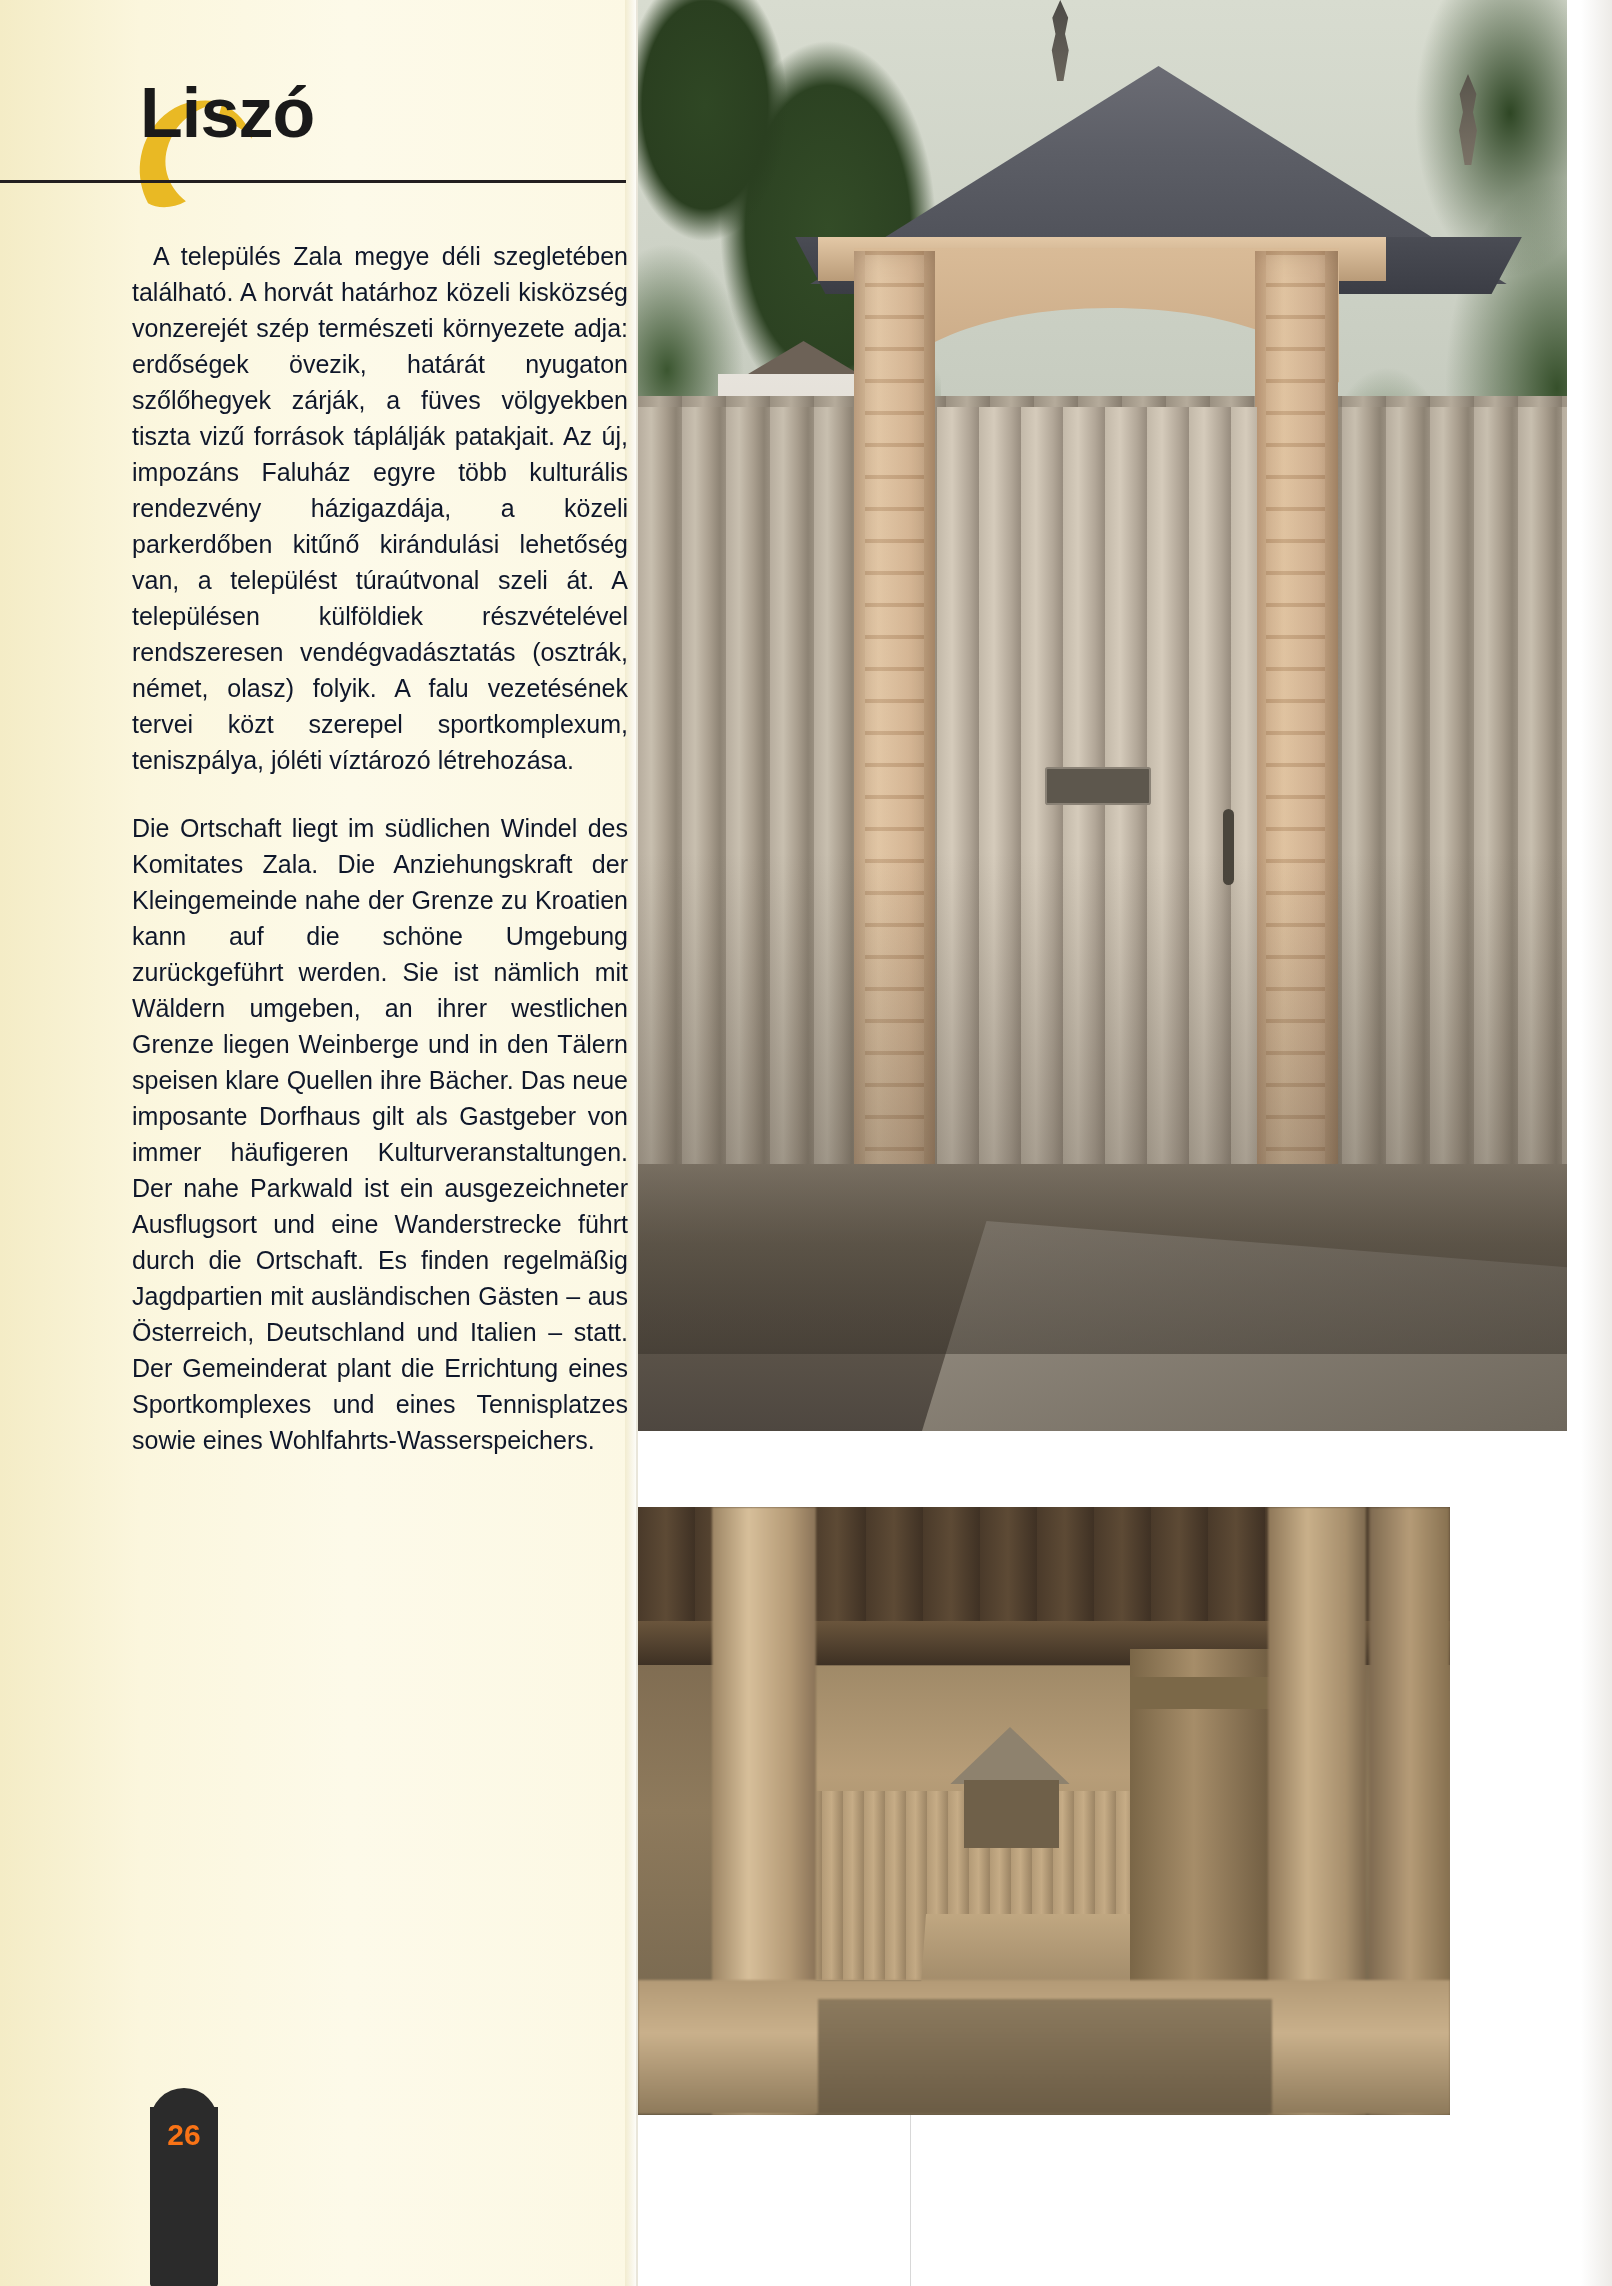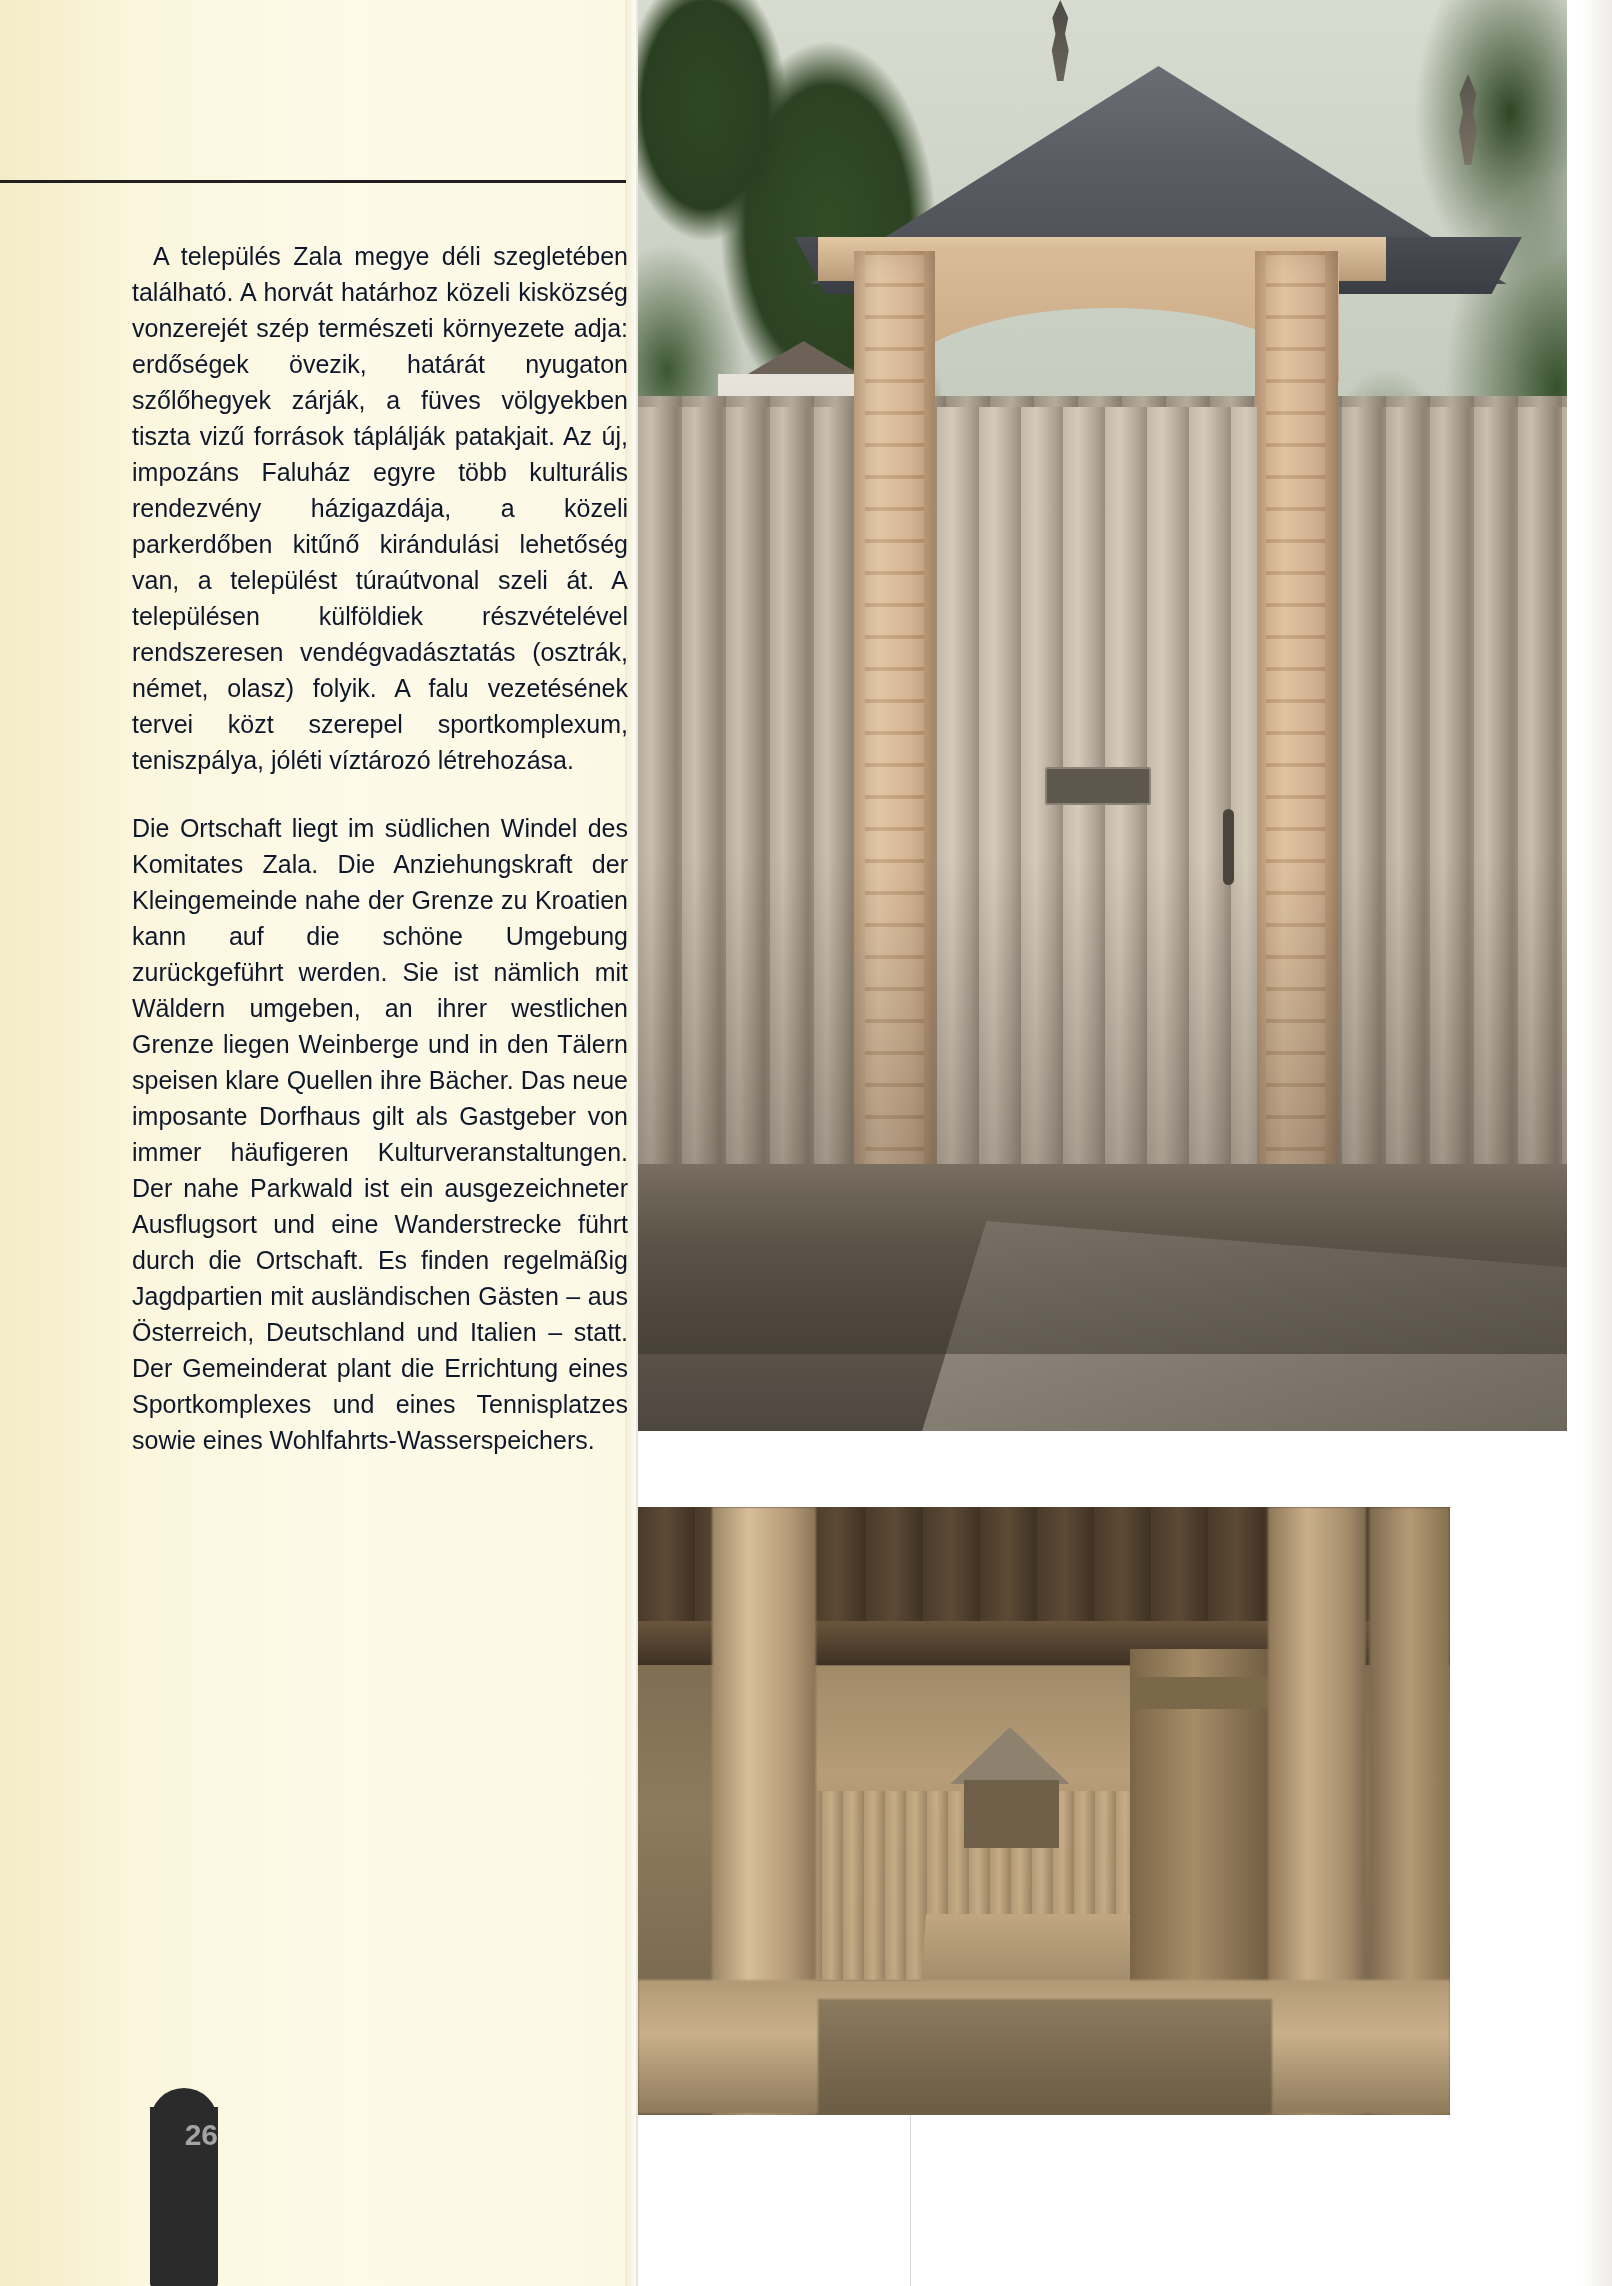--- a/index.html
+++ b/index.html
@@ -143,22 +143,22 @@
     width: 68px;
     height: 180px;
     background: #2b2b2b;
     border-radius: 0 0 3.8px 3.8px;
   }
   .page-tab .num {
     position: absolute;
     left: 0;
     top: 11.4px;
     width: 68px;
-    text-align: right;
-    color: #a3a3a3;
+    text-align: center;
+    color: #f97316;
     font-size: 30px;
     font-weight: bold;
     font-family: "Liberation Sans", sans-serif;
   }
   .page-tab-round {
     position: absolute;
     left: 150px;
     top: 2088px;
     width: 68px;
     height: 42px;
@@ -466,20 +466,27 @@
 <body>
 
 <div class="page">
 
   <div class="left-band"></div>
   <div class="left-band-edge"></div>
   <div class="gutter-line"></div>
   <div class="crop-edge-right"></div>
   <div class="crop-v"></div>
 
+  <div class="title-wrap">
+    <svg class="title-swash" viewBox="0 0 132 118">
+      <path d="M18 112 C4 86 6 50 30 24 C48 4 76 0 98 6 C74 8 52 22 42 44 C30 70 38 94 58 110 C44 118 28 118 18 112 Z" fill="#e9b924"></path>
+      <path d="M96 8 C112 14 124 28 128 44 C118 34 106 26 92 22 Z" fill="#e9b924"></path>
+    </svg>
+    <div class="title-text">Liszó</div>
+  </div>
   <div class="title-rule-left"></div>
   <div class="title-rule"></div>
 
   <div class="col">
     <p class="para first">A település Zala megye déli szegletében található. A horvát határhoz közeli kisközség vonzerejét szép természeti környezete adja: erdőségek övezik, határát nyugaton szőlőhegyek zárják, a füves völgyekben tiszta vizű források táplálják patakjait. Az új, impozáns Faluház egyre több kulturális rendezvény házigazdája, a közeli parkerdőben kitűnő kirándulási lehetőség van, a települést túraútvonal szeli át. A településen külföldiek részvételével rendszeresen vendégvadásztatás (osztrák, német, olasz) folyik. A falu vezetésének tervei közt szerepel sportkomplexum, teniszpálya, jóléti víztározó létrehozása.</p>
     <p class="para">Die Ortschaft liegt im südlichen Windel des Komitates Zala. Die Anziehungskraft der Kleingemeinde nahe der Grenze zu Kroatien kann auf die schöne Umgebung zurückgeführt werden. Sie ist nämlich mit Wäldern umgeben, an ihrer westlichen Grenze liegen Weinberge und in den Tälern speisen klare Quellen ihre Bächer. Das neue imposante Dorfhaus gilt als Gastgeber von immer häufigeren Kulturveranstaltungen. Der nahe Parkwald ist ein ausgezeichneter Ausflugsort und eine Wanderstrecke führt durch die Ortschaft. Es finden regelmäßig Jagdpartien mit ausländischen Gästen – aus Österreich, Deutschland und Italien – statt. Der Gemeinderat plant die Errichtung eines Sportkomplexes und eines Tennisplatzes sowie eines Wohlfahrts-Wasserspeichers.</p>
   </div>
 
   <div class="page-tab-round"></div>
   <div class="page-tab">

